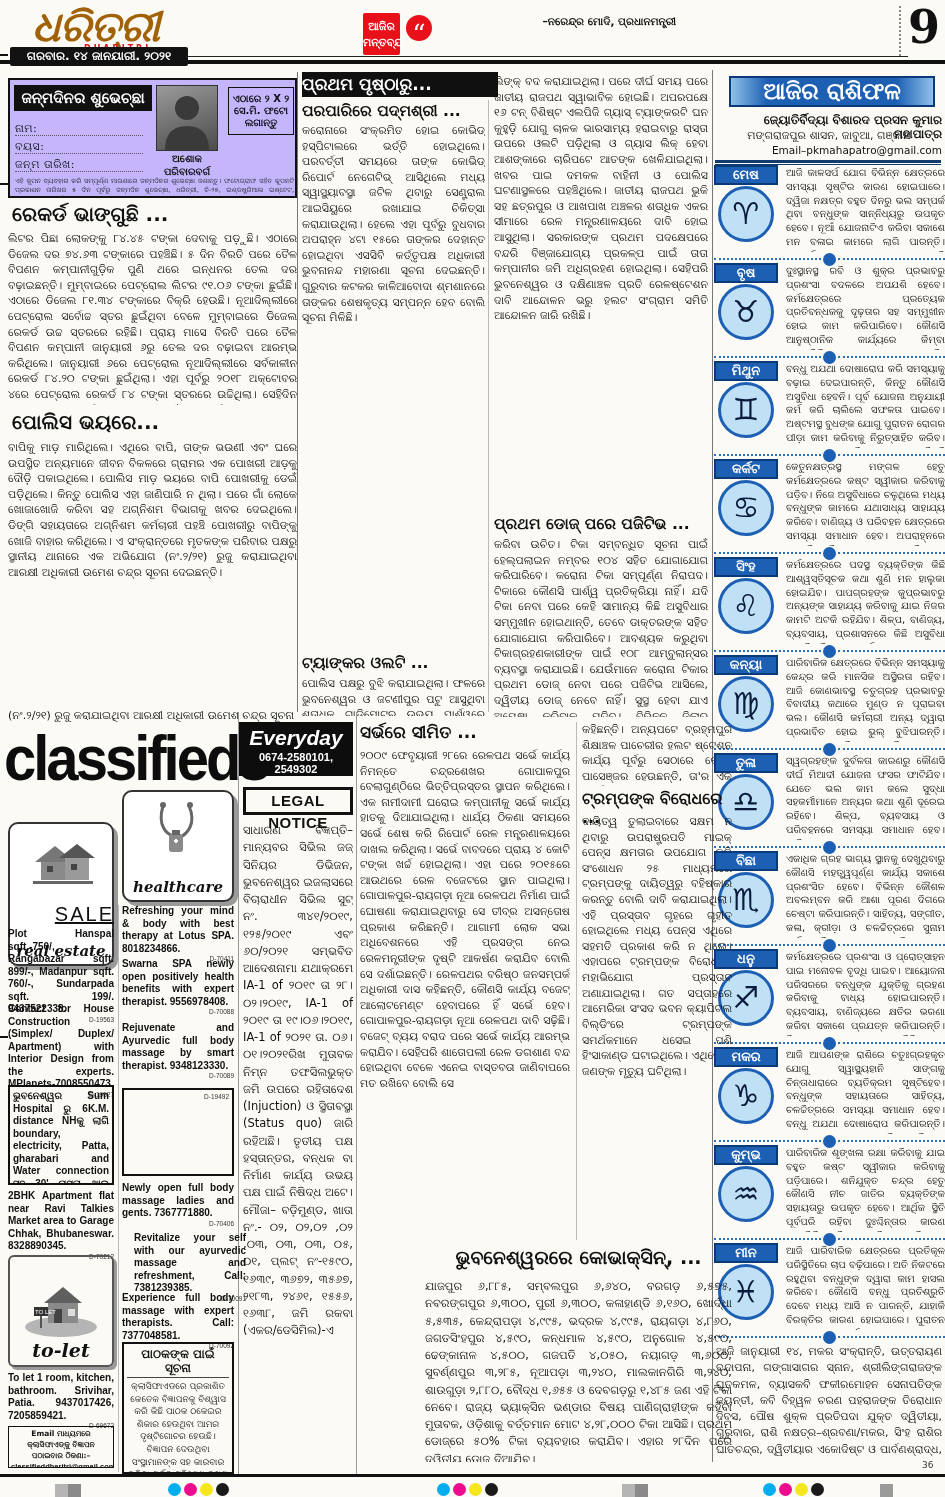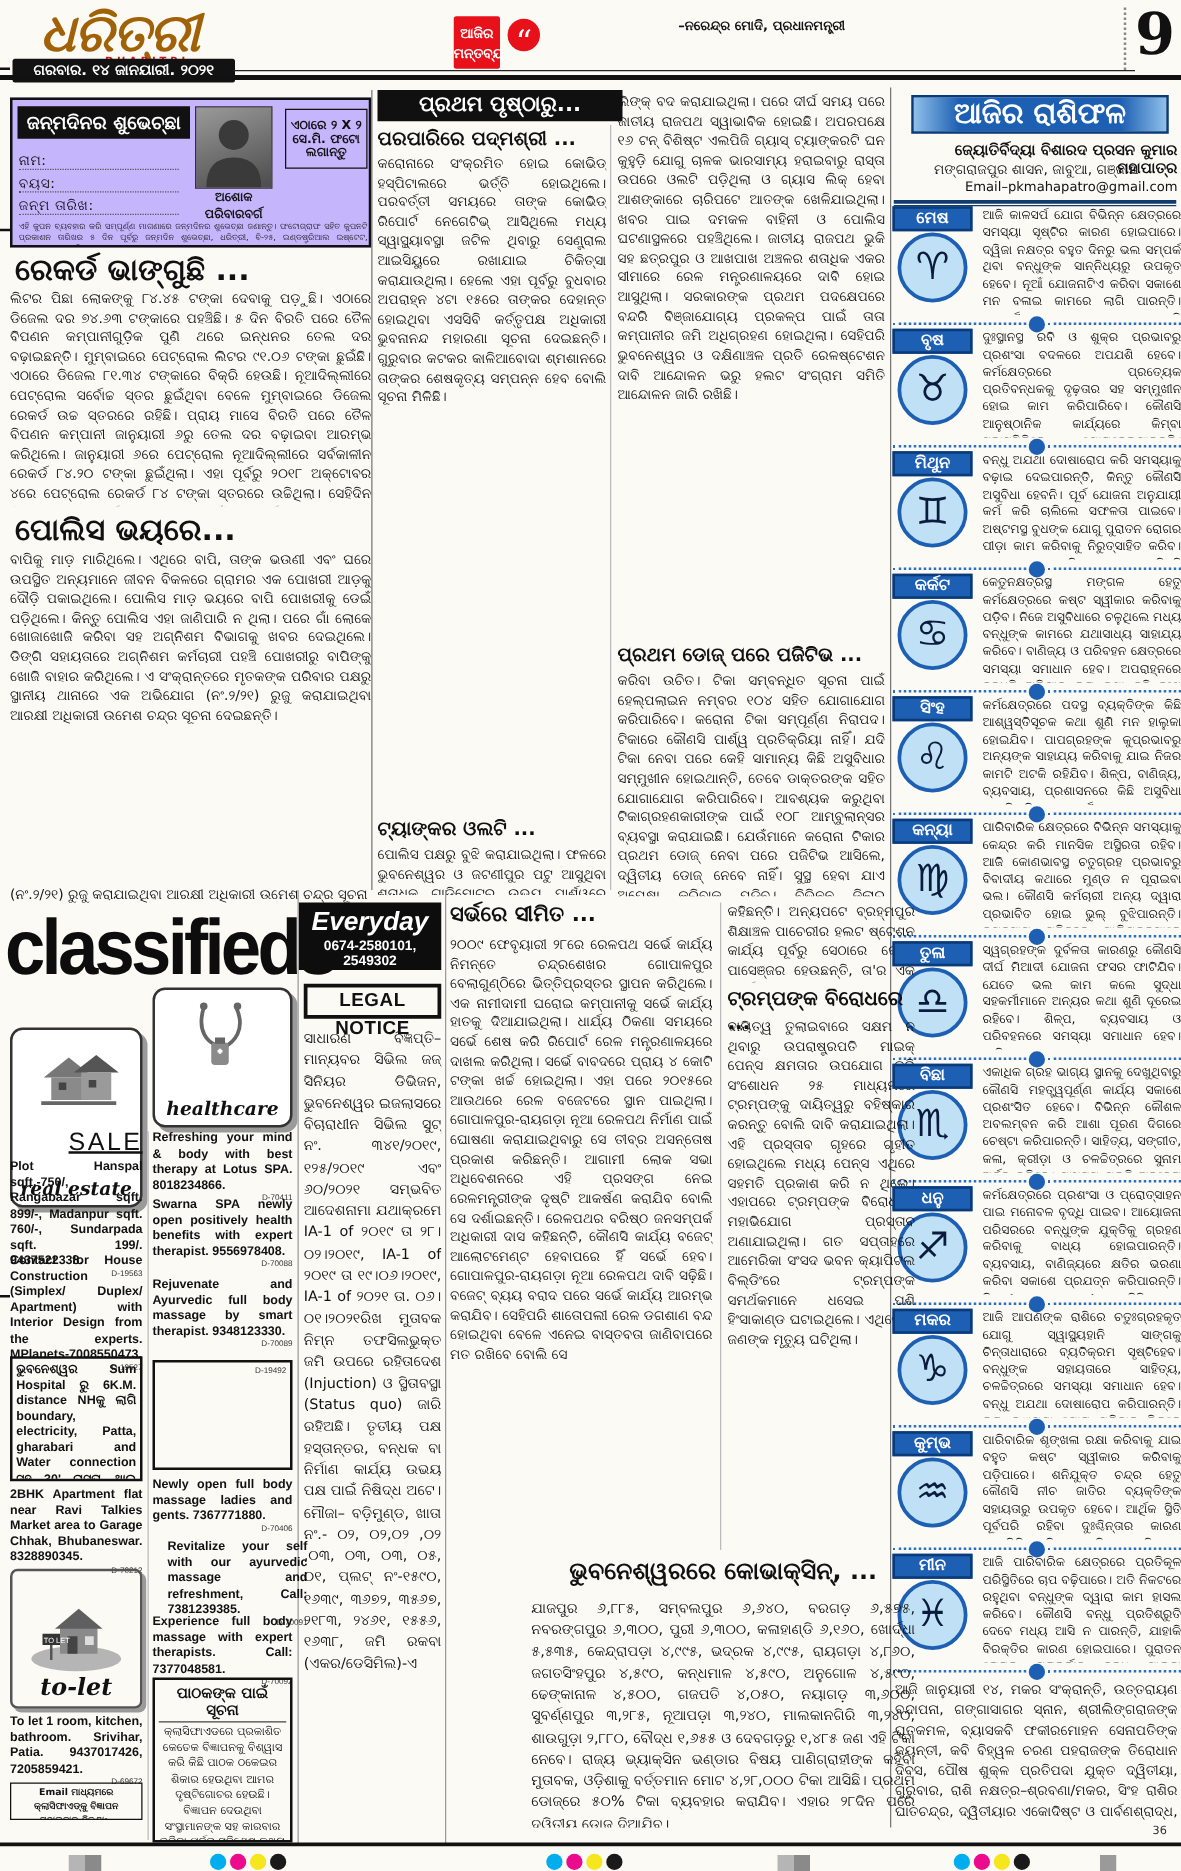--- a/index.html
+++ b/index.html
@@ -13,34 +13,34 @@
   .logosub{font-size:8px;font-weight:bold;color:#d8121a;letter-spacing:3px}
   .datebar{background:#121212;color:#fff;font-size:12px;font-weight:bold;text-align:center;line-height:19px;border-radius:2px}
   .rule{background:#111}
   .cbox{background:#e8111a;color:#fff;font-weight:bold;font-size:11px;text-align:center;display:flex;flex-direction:column;justify-content:center;gap:3px;border-radius:2px}
   .qcirc{width:26px;height:26px;border-radius:50%;background:#e8111a;color:#fff;font-size:26px;line-height:38px;text-align:center;font-family:"DejaVu Serif",serif}
   .quote{font-size:10.5px;line-height:1.45;color:#222}
   .attr{font-size:10.5px;font-weight:bold;text-align:right;margin-top:2px}
   .pgnum{font-size:46px;font-weight:bold;font-family:"DejaVu Serif",serif}
   .vdot{border-left:2px dotted #888}
   
-  .head1{font-size:24px;font-weight:bold;letter-spacing:0}
+  .head1{font-size:20px;font-weight:bold;letter-spacing:0}
   .head2{font-size:15.5px;font-weight:bold}
   .bodytx{font-size:11px;line-height:1.42;overflow:hidden}
   .vline{background:#777;width:1px}
   
   .bday{border:2px solid #111;background:#c4b5fd}
   .bday-h{background:#111;color:#fff;font-size:15px;font-weight:bold;text-align:center;line-height:26px}
   .fld{font-size:11px;letter-spacing:.5px;border-bottom:1px dotted #555;width:128px}
   .photo{background:linear-gradient(160deg,#9a9a9a,#6e6e6e 55%,#4c4c4c);border:1px solid #333}
   .pcap{font-size:10px;font-weight:bold;text-align:center;line-height:1.25}
   .pbox{border:1.5px solid #111;font-size:10px;font-weight:bold;text-align:center;display:flex;align-items:center;padding:2px}
   .note{font-size:6.6px;line-height:1.35;color:#222;text-align:justify}
   
-  .secbar{background:#101010;color:#fff;font-size:17px;font-weight:bold;text-align:center;line-height:25px}
+  .secbar{background:#101010;color:#fff;font-size:17px;font-weight:bold;line-height:25px}
   
   .horo-h{background:linear-gradient(90deg,#8fc0ea,#1d5fb3 18%,#1d5fb3 82%,#8fc0ea);border:2px solid #0a3a77;color:#fff;font-size:23px;font-weight:bold;text-align:center;line-height:27px}
   .astro{font-size:12px;font-weight:bold;text-align:right}
   .astro2{font-size:11px;text-align:center}
   .amail{font-size:10.5px;text-align:right}
   .hrule{border-top:3px solid #123b6e;border-bottom:1px solid #123b6e;height:5px}
   .sign{height:88px}
   .slabel{position:absolute;left:0;top:0;width:64px;height:20px;background:#1d5fb3;border:2px solid #0a3a77;color:#fff;font-size:13px;font-weight:bold;text-align:center;line-height:16px;z-index:2}
   .scirc{position:absolute;left:4px;top:21px;width:56px;height:56px;border-radius:50%;background:#bfe0f5;border:3px solid #1d5fb3;color:#0b1b3d;font-size:30px;line-height:50px;text-align:center}
   .stext{position:absolute;left:72px;top:1px;width:159px;height:86px;font-size:10px;line-height:1.38;text-align:justify;overflow:hidden}
@@ -319,21 +319,21 @@
     <rect x="12" y="30" width="14" height="9" fill="#333"></rect>
       <text x="13" y="37" font-size="6" fill="#fff" font-family="Liberation Sans">TO LET</text>
     <rect x="18" y="39" width="2" height="12" fill="#555"></rect>
   </svg>
   <span class="lbl">to-let</span>
 </div>
 <div class="b latin" style="left:8px;top:1372px;width:106px">
   <div class="ad">To let 1 room, kitchen, bathroom. Srivihar, Patia. 9437017426, 7205859421.</div>
   <div class="adid">D-69672</div>
 </div>
-<div class="b emailbox" style="left:8px;top:1426px;width:106px;height:30px;overflow:hidden">
+<div class="b emailbox" style="left:8px;top:1426px;width:106px;height:42px;overflow:hidden">
   <div class="bold">Email ମାଧ୍ୟମରେ କ୍ଲାସିଫାଏଡ୍‌କୁ ବିଜ୍ଞାପନ ପଠାଇବାର ଠିକଣା:–</div>
   <div class="latin bold">classifieddharitri@gmail.com</div>
 </div>
 
 <div class="b latin" style="left:122px;top:905px;width:112px">
   <div class="ad">Refreshing your mind &amp; body with best therapy at Lotus SPA. 8018234866.</div>
   <div class="adid">D-70411</div>
 </div>
 <div class="b latin" style="left:122px;top:958px;width:112px">
   <div class="ad">Swarna SPA newly open positively health benefits with expert therapist. 9556978408.</div>

